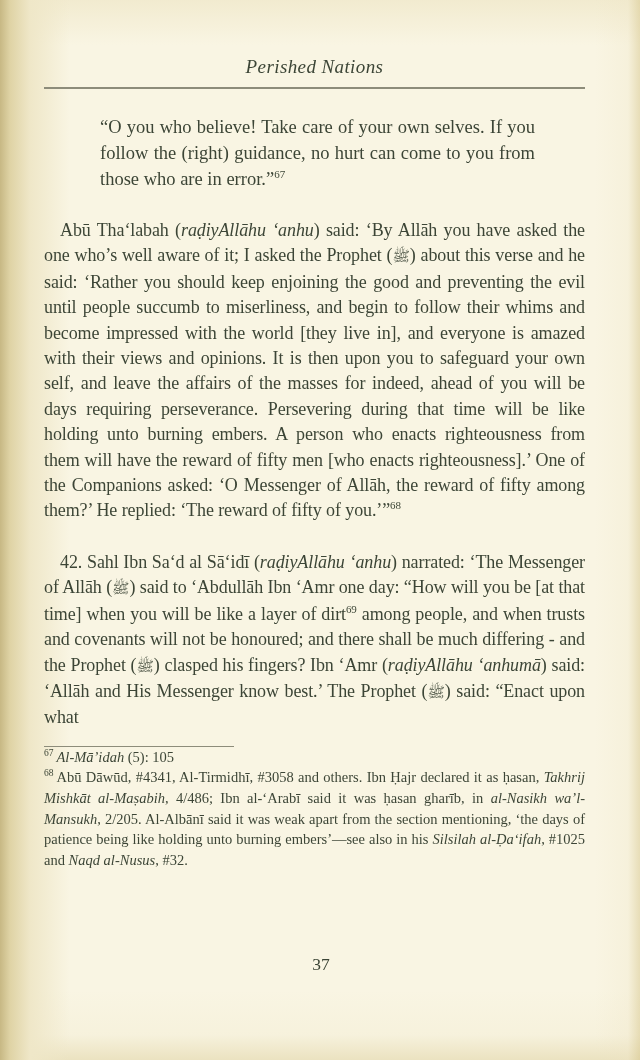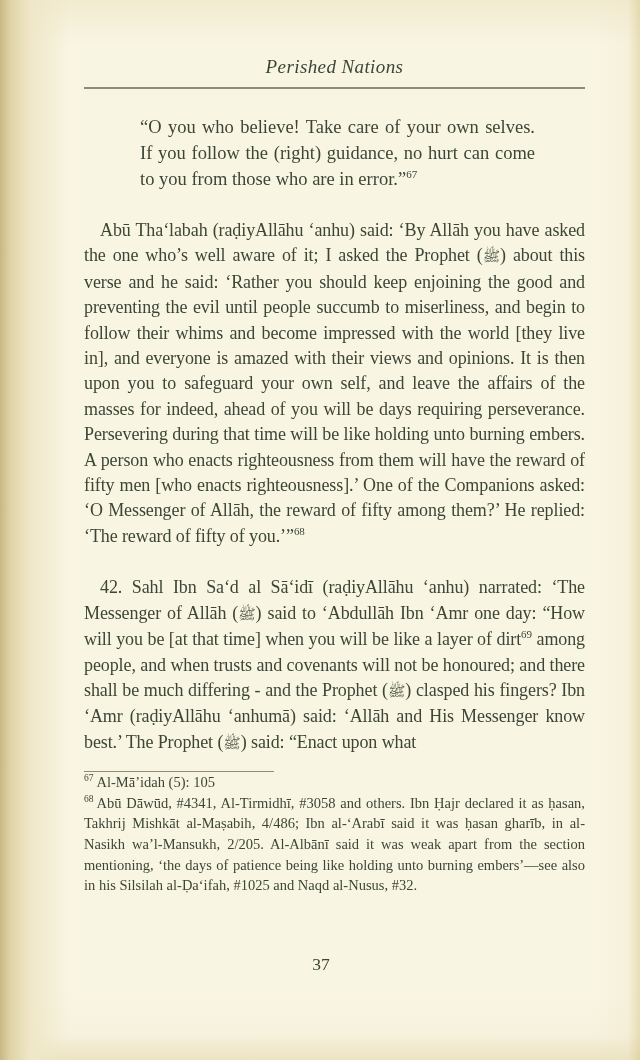--- a/index.html
+++ b/index.html
@@ -10,39 +10,39 @@
     overflow:hidden;
     background-color: var(--paper, #f9f5e3);
     background-image:
       linear-gradient(90deg, #c7b884 0px, #dfd3a5 10px, #efe7c8 30px, rgba(249,245,227,0) 70px),
       linear-gradient(270deg, rgba(210,192,130,0.45) 0px, rgba(238,228,196,0.25) 12px, rgba(249,245,227,0) 45px),
       linear-gradient(0deg, rgba(214,198,140,0.40) 0px, rgba(235,226,190,0.18) 25px, rgba(249,245,227,0) 70px),
       linear-gradient(180deg, rgba(228,216,170,0.35) 0px, rgba(249,245,227,0) 45px);
     font-family: "Liberation Serif", "DejaVu Serif", serif;
     color: var(--ink, #3c4536);
   }
-  .content { padding: 56px 55px 0 84px; }
+  .content { padding: 56px 55px 0 44px; }
 
   .running-header { text-align:center; font-style:italic; font-size:19px; letter-spacing:0.4px; }
   .header-rule { margin-top:9px; height:0; border-bottom:2px solid var(--rule, #8d8c7a); }
 
   .quote {
     margin:25px 50px 0 56px;
     font-size:18.5px; line-height:26px;
     text-align:justify;
   }
   .body-para {
     margin:26px 0 0 0;
     font-size:18px; line-height:25.4px;
     text-align:justify;
     text-indent:16px;
     letter-spacing:-0.1px;
   }
   sup { font-size:11px; line-height:0; vertical-align:super; }
-  .it { }
+  .it { font-style:italic; }
   .pbuh { font-family:"DejaVu Sans", sans-serif; font-size:0.8em; }
 
   .fn-rule { margin-top:15px; width:190px; height:0; border-bottom:1.5px solid var(--rule, #8d8c7a); }
   .footnotes { font-size:14.5px; line-height:20.6px; text-align:justify; }
   .fn { margin:0; }
   .fn sup { font-size:9.5px; margin-right:3px; }
 
   .page-number {
     position:absolute; top:954px; left:16px; right:14px;
     text-align:center; font-size:17.5px;

